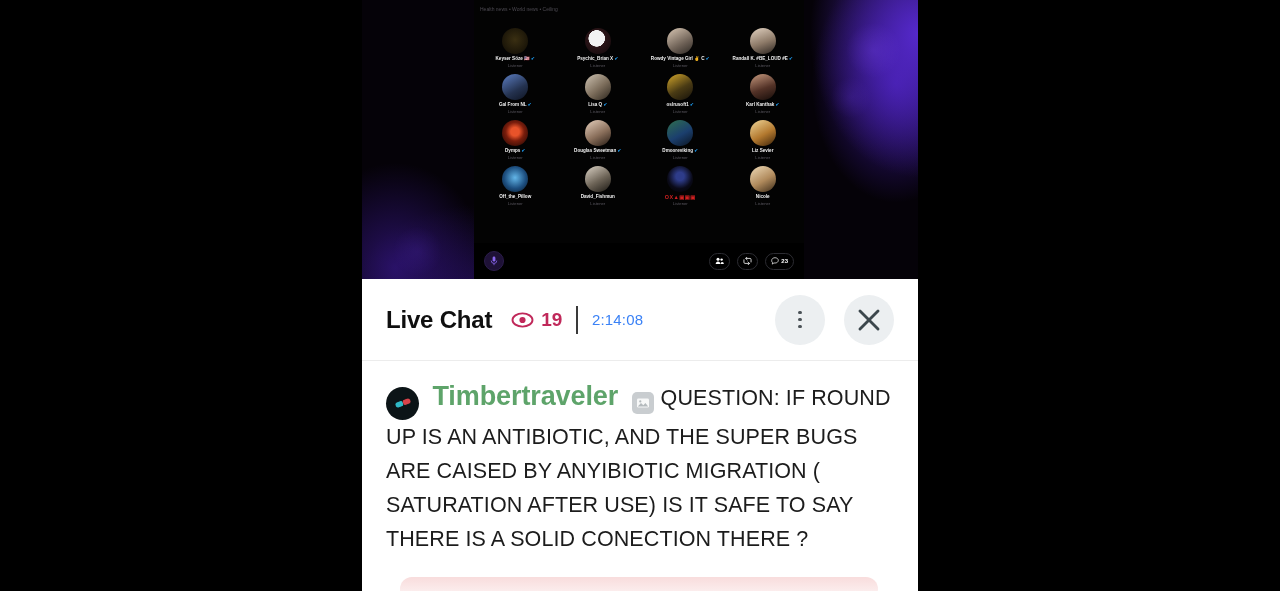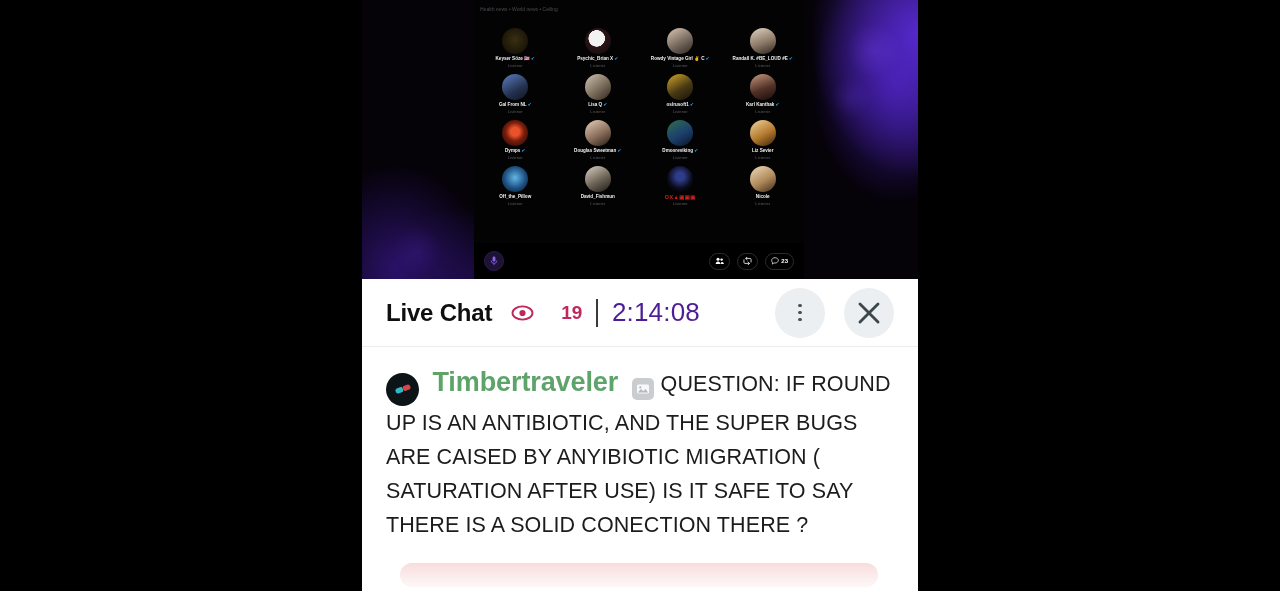--- a/index.html
+++ b/index.html
@@ -88,28 +88,28 @@
     justify-content:center; gap:2px; padding:0 5px; background:transparent;
   }
   .pill-btn .cnt { font-size:6px; font-weight:bold; color:#fff; }
 
   
   #chat {
     position:absolute; left:362px; top:279px; width:556px; height:312px;
     background:#fff; z-index:20; overflow:hidden;
   }
   .chat-head {
-    height:68px; display:flex; align-items:center;
+    height:82px; display:flex; align-items:center;
     padding:0 24px 0 24px; border-bottom:1px solid #ececec;
   }
   .chat-title { font-size:24px; font-weight:bold; color:#0f0f0f; letter-spacing:-.2px; }
   .view-wrap { display:flex; align-items:center; gap:7px; margin-left:19px; }
-  .view-count { font-size:19px; font-weight:bold; color:#c0285a;margin-left:20px; }
+  .view-count { font-size:19px; font-weight:bold; color:#c0285a; }
   .vdiv { width:1.5px; height:28px; background:#3a3a3a; margin:0 14px 0 14px; }
-  .timer { font-size:26px; color:#4c1d95; letter-spacing:.2px; }
+  .timer { font-size:15px; color:#3b82f6; letter-spacing:.2px; }
   .head-actions { margin-left:auto; display:flex; align-items:center; gap:19px; }
   .round-btn {
     width:50px; height:50px; border-radius:50%; background:#eceff1;
     display:flex; align-items:center; justify-content:center;
   }
   .dots { display:flex; flex-direction:column; gap:3.5px; align-items:center; }
   .dots i { width:3.4px; height:3.4px; border-radius:50%; background:#4b5257; display:block; }
 
   .chat-body { padding:20px 24px 0 24px; position:relative; height:226px; }
   .msg { display:block; }

